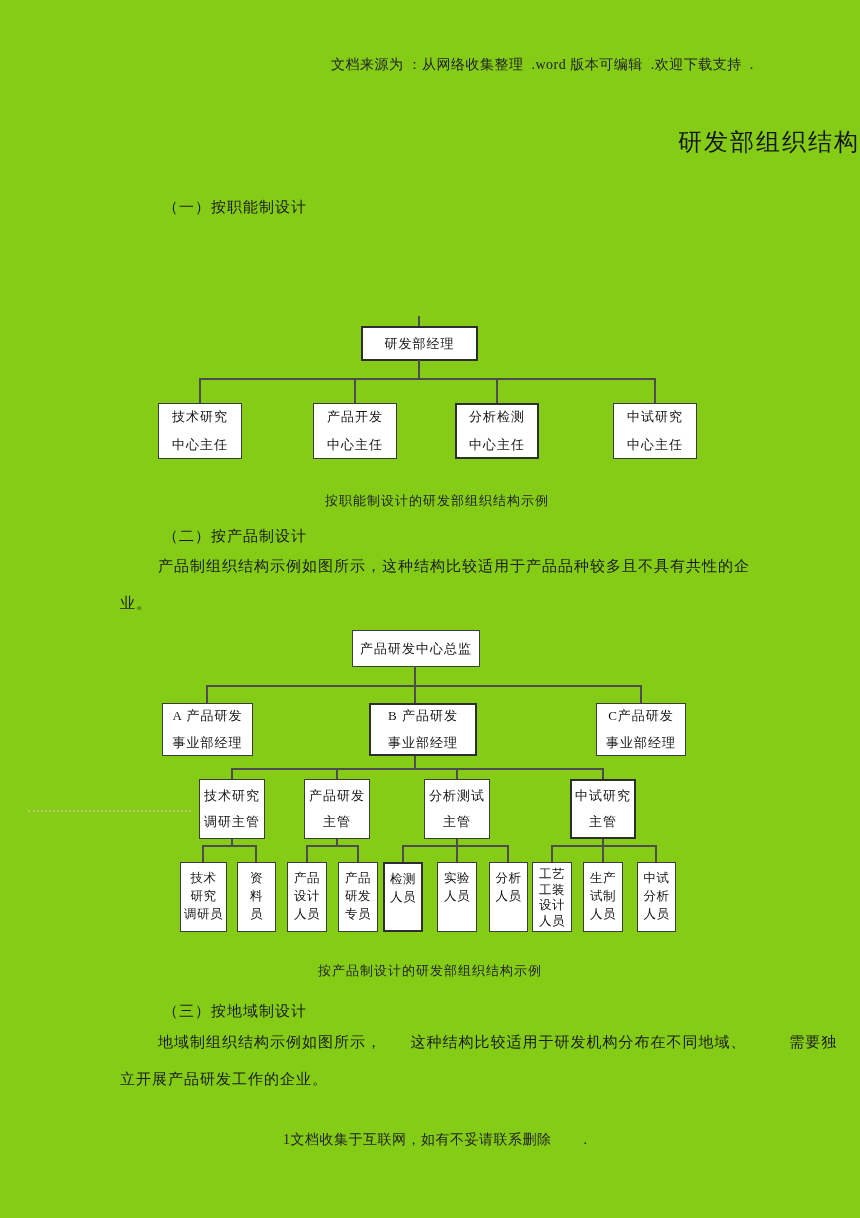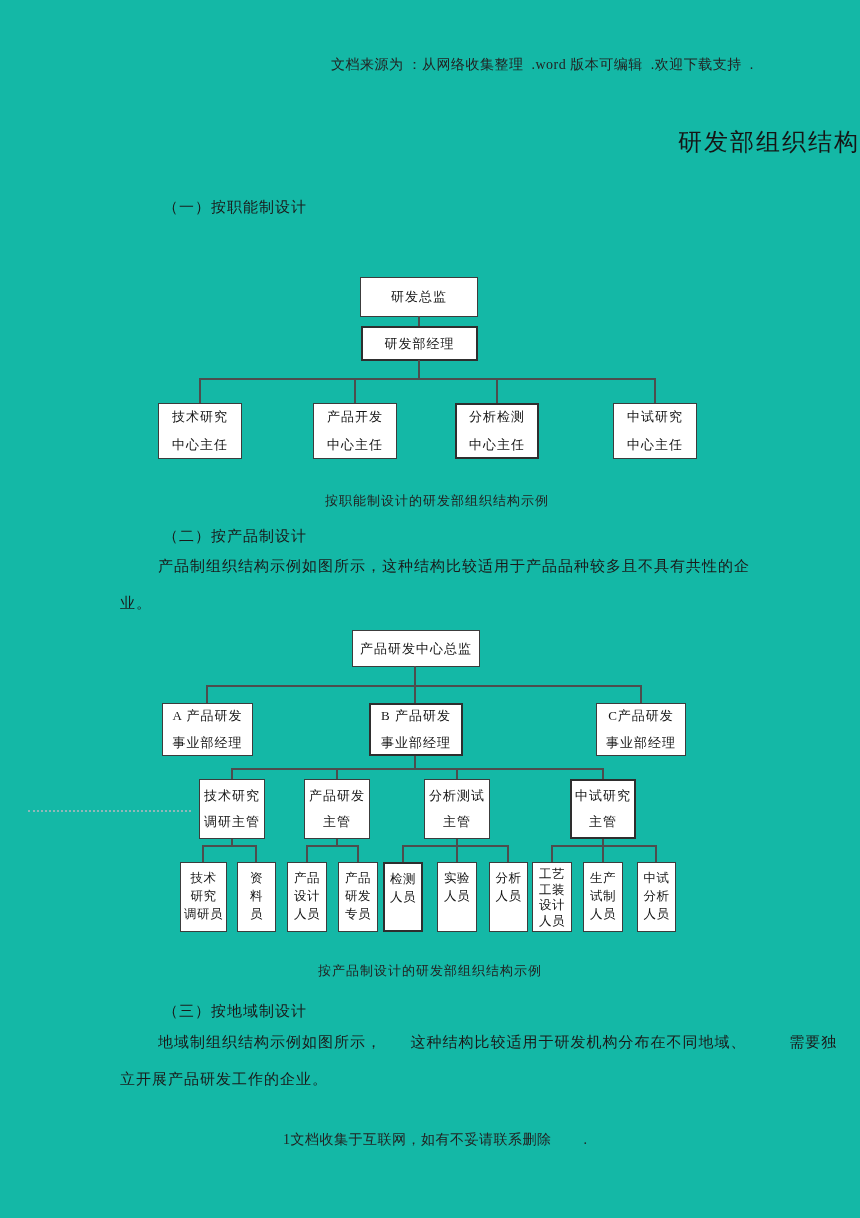--- a/index.html
+++ b/index.html
@@ -1,17 +1,17 @@
 <!DOCTYPE html>
 <html><head>
 <meta charset="utf-8">
 <style>
   html,body{margin:0;padding:0;background:#ffffff;}
   .page{
-    position:relative;width:860px;height:1218px;margin:0 auto;background:#14b8a6;
+    position:relative;width:860px;height:1218px;margin:0 auto;background:#84cc16;
     font-family:"Liberation Serif","DejaVu Serif",serif;color:#1d1d1d;overflow:hidden;
   }
   .abs{position:absolute;}
   .txt{white-space:pre;}
   .hdr{top:56px;left:331px;font-size:14px;letter-spacing:.5px;color:#222;}
   .title{top:126px;left:0;width:860px;text-align:right;font-size:24px;letter-spacing:2px;color:#151515;}
   .sechead{left:163px;font-size:15px;letter-spacing:1px;color:#1a1a1a;}
   .para{left:120px;width:660px;font-size:15px;line-height:37px;letter-spacing:1px;
         text-indent:38px;white-space:pre;color:#1a1a1a;}
   .caption{font-size:13px;letter-spacing:1px;color:#222;}
@@ -36,23 +36,20 @@
 </head>
 <body>
 
 <div class="page">
 
   <div class="abs txt hdr">文档来源为 ：从网络收集整理  .word 版本可编辑  .欢迎下载支持  .</div>
   <div class="abs title">研发部组织结构</div>
 
   <div class="abs txt sechead" style="top:198px">（一）按职能制设计</div>
 
-  <div class="box" style="left:360px;top:277px;width:118px;height:40px">
-    <span>研发总监</span>
-  </div>
   <div class="ln" style="left:418px;top:316px;width:2px;height:10px"></div>
   <div class="box bold" style="left:361px;top:326px;width:117px;height:35px">
     <span>研发部经理</span>
   </div>
   <div class="ln" style="left:418px;top:360px;width:2px;height:18px"></div>
   <div class="ln" style="left:199px;top:378px;width:457px;height:2px"></div>
   <div class="ln" style="left:199px;top:378px;width:2px;height:27px"></div>
   <div class="ln" style="left:354px;top:378px;width:2px;height:27px"></div>
   <div class="ln" style="left:496px;top:378px;width:2px;height:27px"></div>
   <div class="ln" style="left:654px;top:378px;width:2px;height:27px"></div>
@@ -85,21 +82,21 @@
   </div>
   <div class="ln" style="left:414px;top:666px;width:2px;height:37px"></div>
   <div class="ln" style="left:206px;top:685px;width:436px;height:2px"></div>
   <div class="ln" style="left:206px;top:685px;width:2px;height:18px"></div>
   <div class="ln" style="left:640px;top:685px;width:2px;height:18px"></div>
 
   <div class="box gap9" style="left:162px;top:703px;width:91px;height:53px">
     <span>A 产品研发</span>
     <span>事业部经理</span>
   </div>
-  <div class="box bold gap9" style="left:369px;top:703px;width:94px;height:53px">
+  <div class="box bold gap9" style="left:369px;top:703px;width:108px;height:53px">
     <span>B 产品研发</span>
     <span>事业部经理</span>
   </div>
   <div class="box gap9" style="left:596px;top:703px;width:90px;height:53px">
     <span>C产品研发</span>
     <span>事业部经理</span>
   </div>
 
   <div class="ln" style="left:414px;top:756px;width:2px;height:12px"></div>
   <div class="ln" style="left:231px;top:768px;width:373px;height:2px"></div>

